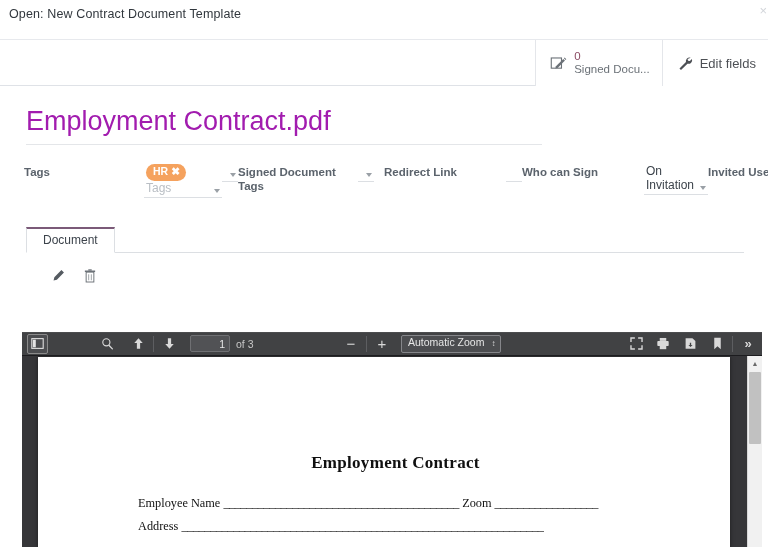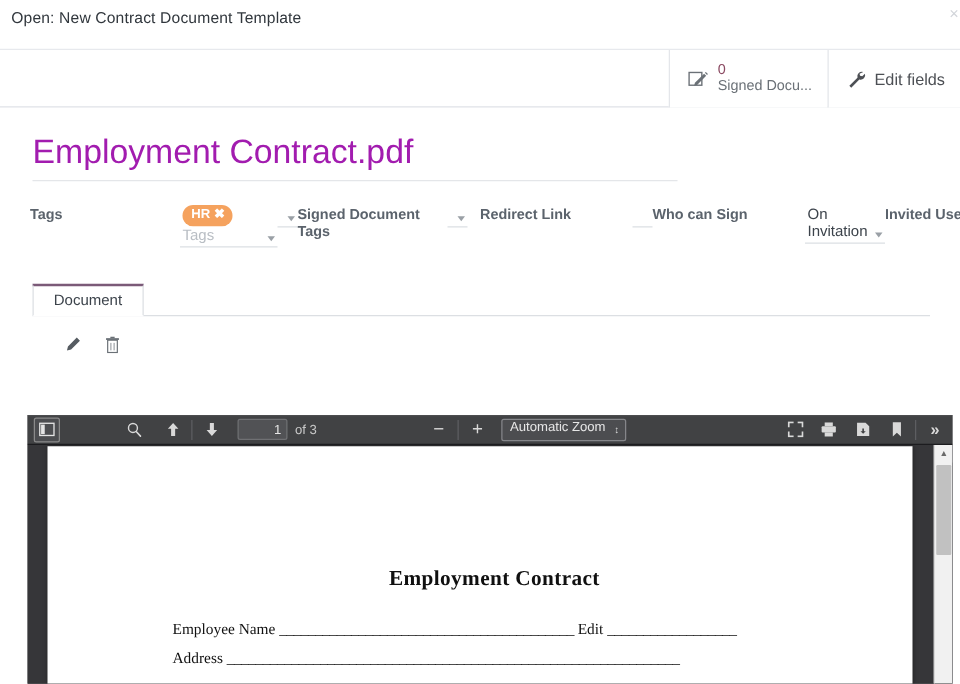--- a/index.html
+++ b/index.html
@@ -492,21 +492,21 @@
 
   </div>
 
   <div class="pdf-body">
 
     <div class="pdf-page">
       <div class="pdf-h1">Employment Contract</div>
       <div class="pdf-line">
         <span>Employee Name</span>
         <span class="ul">_________________________________________</span>
-        <span>Edit</span>
+        <span>Zoom</span>
         <span class="ul">__________________</span>
       </div>
       <div class="pdf-line second">
         <span>Address</span>
         <span class="ul">_______________________________________________________________</span>
       </div>
     </div>
 
     <div class="pdf-scrollbar">
       <div class="sb-up">▲</div>

